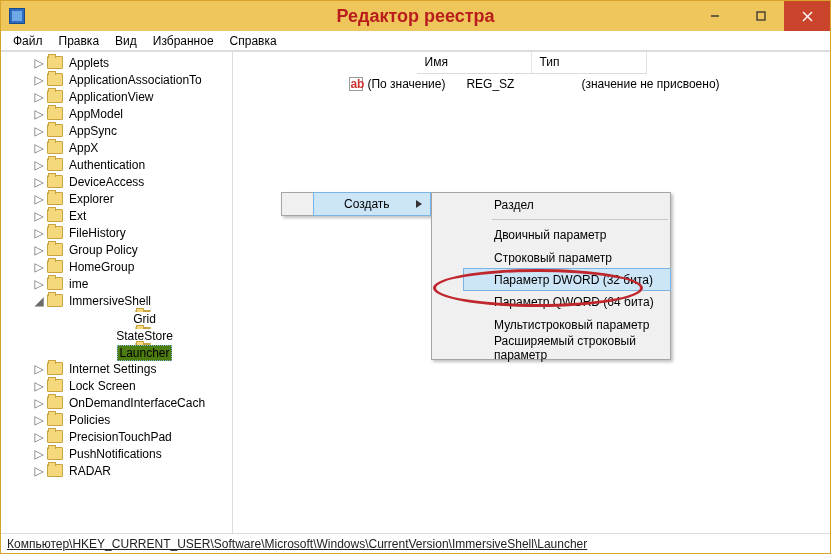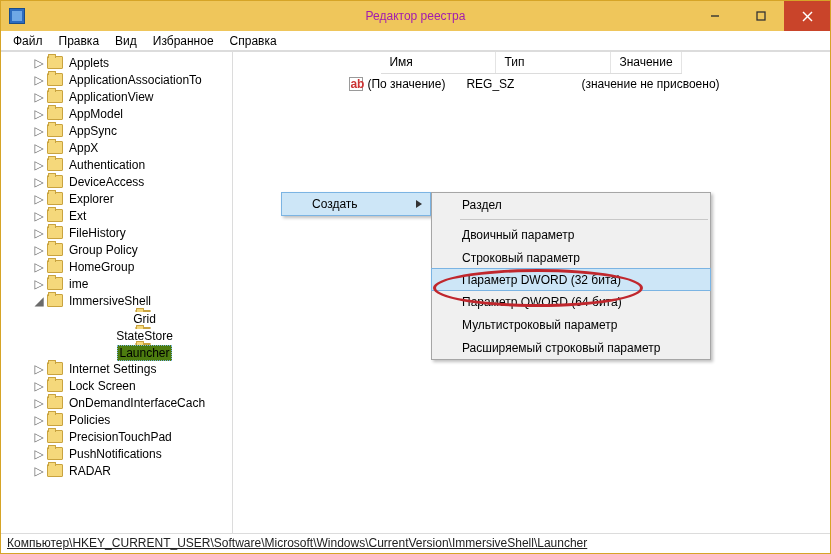--- a/index.html
+++ b/index.html
@@ -5,21 +5,21 @@
   * { box-sizing: border-box; font-family: "Segoe UI", Tahoma, sans-serif; font-size: 12px; }
   html, body { margin: 0; padding: 0; }
   body { width: 831px; height: 554px; background: #fff; }
 
   .window { width: 831px; height: 554px; border: 1px solid #d6a427; display: flex; flex-direction: column; background: #fff; }
 
   
   .titlebar { height: 30px; background: #efc65b; display: flex; align-items: center; position: relative; }
   .titlebar .app-icon { width: 16px; height: 16px; margin-left: 8px; background: #2d6cc0; border: 1px solid #1a4d8a; position: relative; }
   .titlebar .app-icon::after { content:""; position:absolute; inset:2px; background:#6fa8e6; }
-  .titlebar .title { position:absolute; left:50%; transform:translateX(-50%); font-size:12px; color:#a21caf; }
+  .titlebar .title { position:absolute; left:50%; transform:translateX(-50%); font-size:18px; color:#b91c1c;font-weight:bold; }
   .win-controls { margin-left:auto; display:flex; height:100%; }
   .win-btn { width:46px; display:flex; align-items:center; justify-content:center; }
   .win-btn.close { background:#c9442a; color:#fff; }
   .win-btn svg { display:block; }
 
   
   .menubar { height:20px; display:flex; align-items:center; padding:0 4px; border-bottom:1px solid #dcdcdc; background:#fff; }
   .menubar span { padding:2px 8px; }
 
   
@@ -40,36 +40,36 @@
   .cols { display:flex; height:22px; border-bottom:1px solid #dcdcdc; }
   .cols div { padding:3px 8px; border-right:1px solid #e4e4e4; }
   .col-name { width:115px; } .col-type { width:115px; } .col-val { flex:1; }
   .row { display:flex; height:20px; align-items:center; }
   .row .c1 { width:115px; padding-left:6px; display:flex; align-items:center; gap:4px; }
   .row .c2 { width:115px; padding-left:8px; }
   .row .c3 { flex:1; padding-left:8px; }
   .val-icon { width:14px; height:14px; border:1px solid #9a9a9a; background:#fff; position:relative; font-size:12px; line-height:12px; text-align:center; color:#c33; font-weight:bold; }
 
   
-  .menu { position:absolute; background:#f0f0f0; border:1px solid #a6a6a6; box-shadow:2px 2px 3px rgba(0,0,0,.25); }
+  .menu { position:absolute; background:#f0f0f0; border:1px solid #a6a6a6; box-shadow:2px 2px 3px rgba(0,0,0,.25);padding-left:32px; }
   .menu1 { left:280px; top:140px; width:150px; }
   .menu1 .m-item { height:24px; display:flex; align-items:center; padding:0 8px 0 30px; position:relative; }
   .menu1 .m-item.hl { background:#cde6f7; border:1px solid #7bb4e3; margin:-1px; }
   .menu1 .arrow { margin-left:auto; }
 
-  .menu2 { left:430px; top:140px; width:280px; }
+  .menu2 { left:430px; top:140px; width:240px; }
   .menu2 .m-item { height:23px; display:flex; align-items:center; padding:0 10px 0 30px; }
   .menu2 .sep { height:1px; background:#c8c8c8; margin:3px 2px 3px 28px; }
   .menu2 .m-item.hl { background:#cde6f7; border:1px solid #7bb4e3; margin:-1px; }
 
   
   .ellipse { position:absolute; left:432px; top:217px; width:210px; height:38px; border:3px solid #c0272d; border-radius:50%; pointer-events:none; }
 
   
-  .status { height:20px; border-top:1px solid #dcdcdc; padding:2px 6px; display:flex; }
+  .status { height:20px; border-top:1px solid #dcdcdc; padding:2px 6px; display:flex; align-items:center; }
   .status span { text-decoration:underline; color:#222; }
 </style>
 </head>
 <body>
 
 <div class="window">
 
   <div class="titlebar">
     <div class="app-icon"></div>
     <div class="title">Редактор реестра</div>
@@ -228,21 +228,20 @@
           <span class="tw">▷</span>
           <span class="fld"></span>
           <span class="lbl">RADAR</span>
         </div>
       </div>
 
     <div class="list">
       <div class="cols">
         <div class="col-name">Имя</div>
         <div class="col-type">Тип</div>
-        <div class="col-val">Значение</div>
       </div>
       <div class="row">
         <div class="c1">
           <span class="val-icon">ab</span>
           <span>(По значение)</span>
         </div>
         <div class="c2">REG_SZ</div>
         <div class="c3">(значение не присвоено)</div>
       </div>
     </div>

